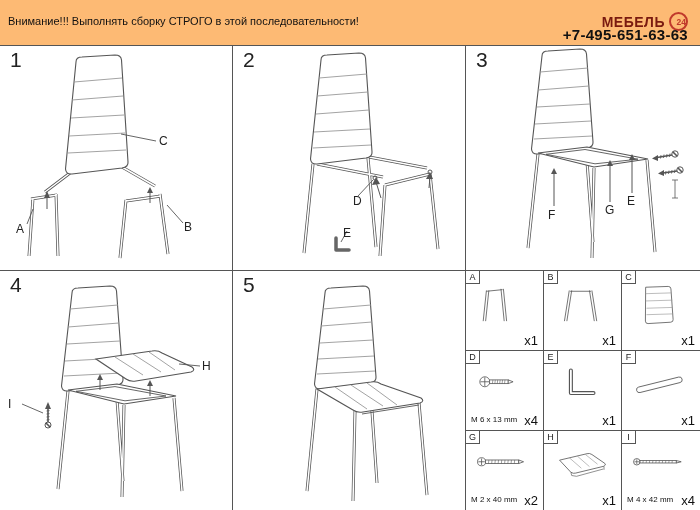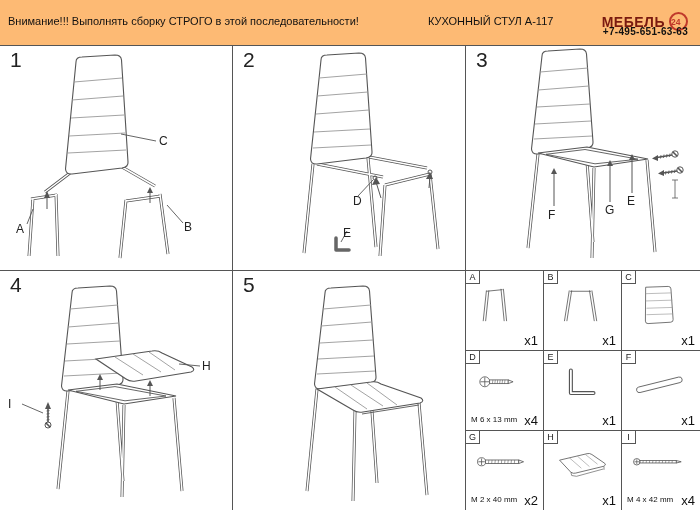--- a/index.html
+++ b/index.html
@@ -7,22 +7,22 @@
   body{font-family:"Liberation Sans","DejaVu Sans",sans-serif;color:#111}
   .sheet{position:relative;width:700px;height:510px;background:#fff;overflow:hidden}
 
   
   .hdr{position:absolute;top:0;left:0;width:700px;height:45px;background:#fdba74}
   .hdr-warning{position:absolute;left:8px;top:15px;font-size:11px;white-space:nowrap}
   .hdr-product{position:absolute;left:428px;top:15px;font-size:11px;white-space:nowrap}
   .brand-line{position:absolute;right:12px;top:12px;display:flex;align-items:center;gap:4px}
   .brand-name{font-size:14px;font-weight:bold;color:#7a1a10;letter-spacing:.5px}
   .brand-badge{width:19px;height:19px;border:2px solid #c0392b;border-radius:50%;
-    display:flex;align-items:center;justify-content:flex-start;font-size:8.5px;font-weight:bold;color:#c0392b}
-  .hdr-phone{position:absolute;right:12px;top:26px;font-size:10px;font-weight:bold;letter-spacing:.3px}
+    display:flex;align-items:center;justify-content:flex-end;font-size:8.5px;font-weight:bold;color:#c0392b}
+  .hdr-phone{position:absolute;right:12px;top:26px;font-size:15px;font-weight:bold;letter-spacing:.3px}
 
   
   .grid{position:absolute;top:45px;left:0;width:700px;height:465px;border-top:1px solid #555}
   .panel{position:absolute;background:#fff}
   .p1{left:0;top:0;width:233px;height:225px;border-right:1px solid #555;border-bottom:1px solid #555}
   .p2{left:233px;top:0;width:233px;height:225px;border-right:1px solid #555;border-bottom:1px solid #555}
   .p3{left:466px;top:0;width:234px;height:225px;border-bottom:1px solid #555}
   .p4{left:0;top:225px;width:233px;height:240px;border-right:1px solid #555}
   .p5{left:233px;top:225px;width:233px;height:240px;border-right:1px solid #555}
   .parts{left:466px;top:225px;width:234px;height:240px;display:grid;
@@ -42,21 +42,20 @@
   .cell-spec{position:absolute;left:5px;bottom:6px;font-size:8px;color:#111;white-space:nowrap}
   .cell-qty{position:absolute;right:5px;bottom:2px;font-size:13px;color:#111}
 </style>
 </head>
 <body>
 
 <div class="sheet">
 
   <div class="hdr">
     <div class="hdr-warning">Внимание!!! Выполнять сборку СТРОГО в этой последовательности!</div>
-    <div class="hdr-product">КУХОННЫЙ СТУЛ А-117</div>
     <div class="brand-line">
       <span class="brand-name">МЕБЕЛЬ</span>
       <span class="brand-badge">
           <span>24</span>
         </span>
     </div>
     <div class="hdr-phone">+7-495-651-63-63</div>
   </div>
 
   <div class="grid">

